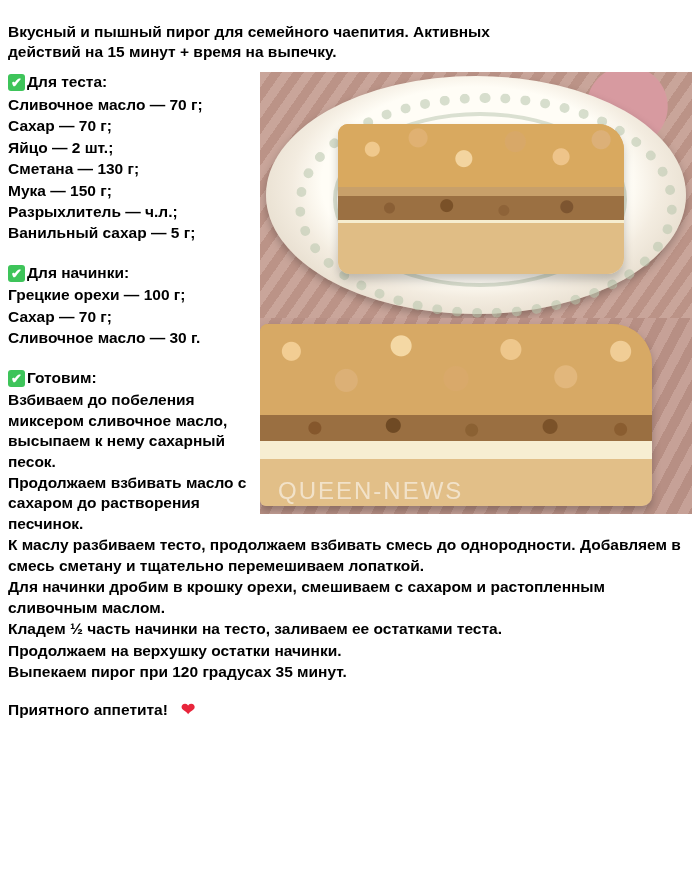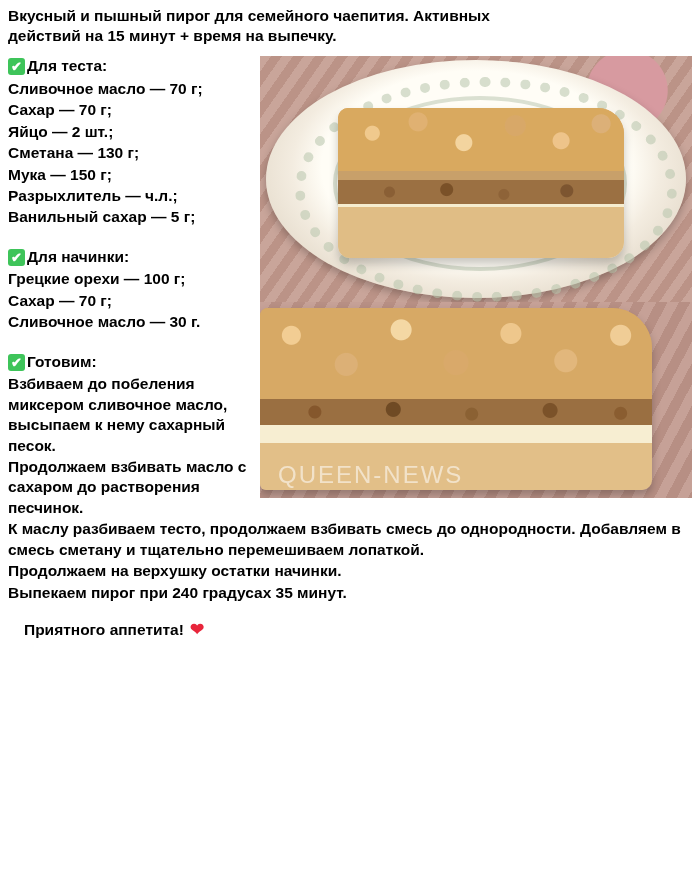--- a/index.html
+++ b/index.html
@@ -15,21 +15,21 @@
     color: #000000;
     font-size: 15.5px;
     font-weight: bold;
     line-height: 1.32;
     overflow: hidden;
   }
   .page {
     position: relative;
     width: 700px;
     height: 875px;
-    padding: 6px 8px 0 8px;
+    padding: 22px 8px 0 8px;
   }
   .intro {
     margin: 0 0 10px 0;
     font-weight: bold;
     line-height: 1.30;
   }
   .intro-line { display: block; }
 
   
   .photo-col {
@@ -181,22 +181,21 @@
   .spacer-md { height: 14px; }
 
   .steps { margin: 0; padding: 0; list-style: none; clear: none; }
   .steps li { margin: 0 0 1px 0; }
 
   .outro {
     clear: both;
     margin-top: 16px;
     display: flex;
     align-items: center;
-    gap: 6px;
-    margin-left: 16px;
+    gap: 13px;
   }
   .heart { color: #e8253b; font-size: 17px; }
 </style>
 </head>
 <body>
 
 <div class="page">
 
   <div class="intro">
     <span class="intro-line">Вкусный и пышный пирог для семейного чаепития. Активных</span>
@@ -251,22 +250,24 @@
   <div class="spacer-md"></div>
 
   <div class="section-head">
     <span class="check">✔</span>
     <span>Готовим:</span>
   </div>
   <ul class="steps">
     <li>Взбиваем до побеления миксером сливочное масло, высыпаем к нему сахарный песок.</li>
     <li>Продолжаем взбивать масло с сахаром до растворения песчинок.</li>
     <li>К маслу разбиваем тесто, продолжаем взбивать смесь до однородности. Добавляем в смесь сметану и тщательно перемешиваем лопаткой.</li>
+    <li>Для начинки дробим в крошку орехи, смешиваем с сахаром и растопленным сливочным маслом.</li>
+    <li>Кладем ½ часть начинки на тесто, заливаем ее остатками теста.</li>
     <li>Продолжаем на верхушку остатки начинки.</li>
-    <li>Выпекаем пирог при 240 градусах 35 минут.</li>
+    <li>Выпекаем пирог при 120 градусах 35 минут.</li>
   </ul>
 
   <div class="outro">
     <span>Приятного аппетита!</span>
     <span class="heart">❤</span>
   </div>
 
 </div>
 
 </body></html>

